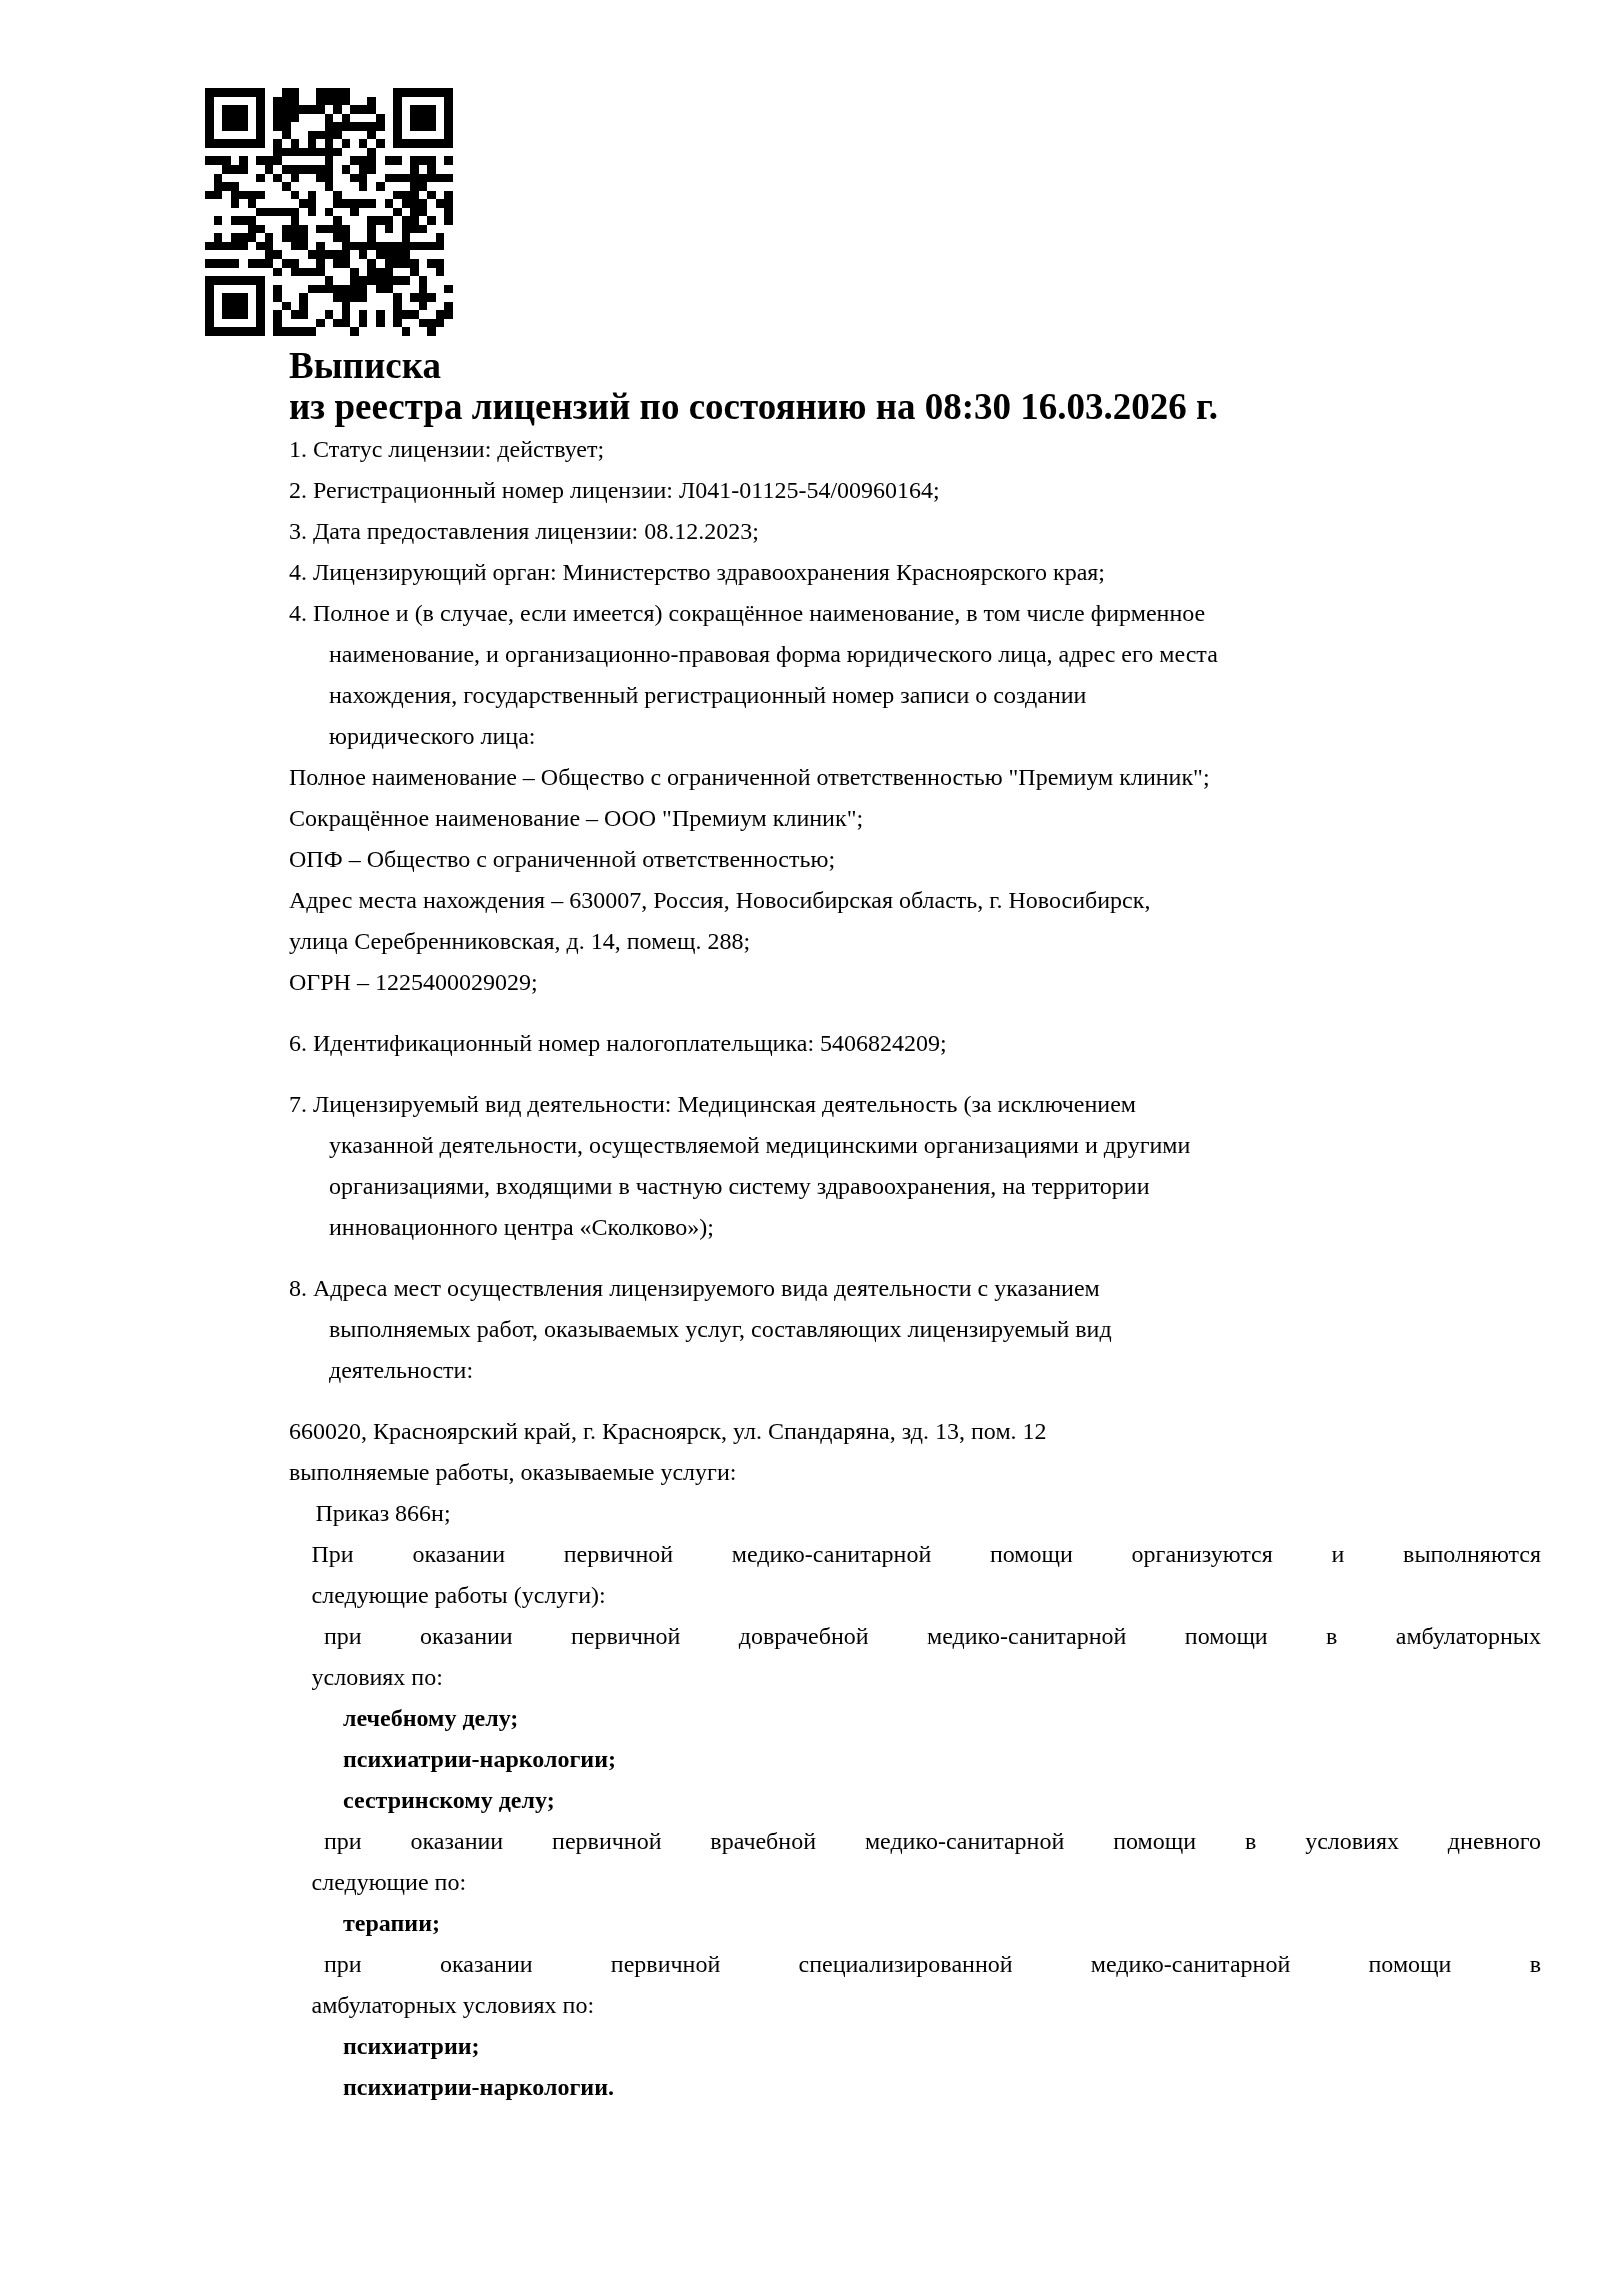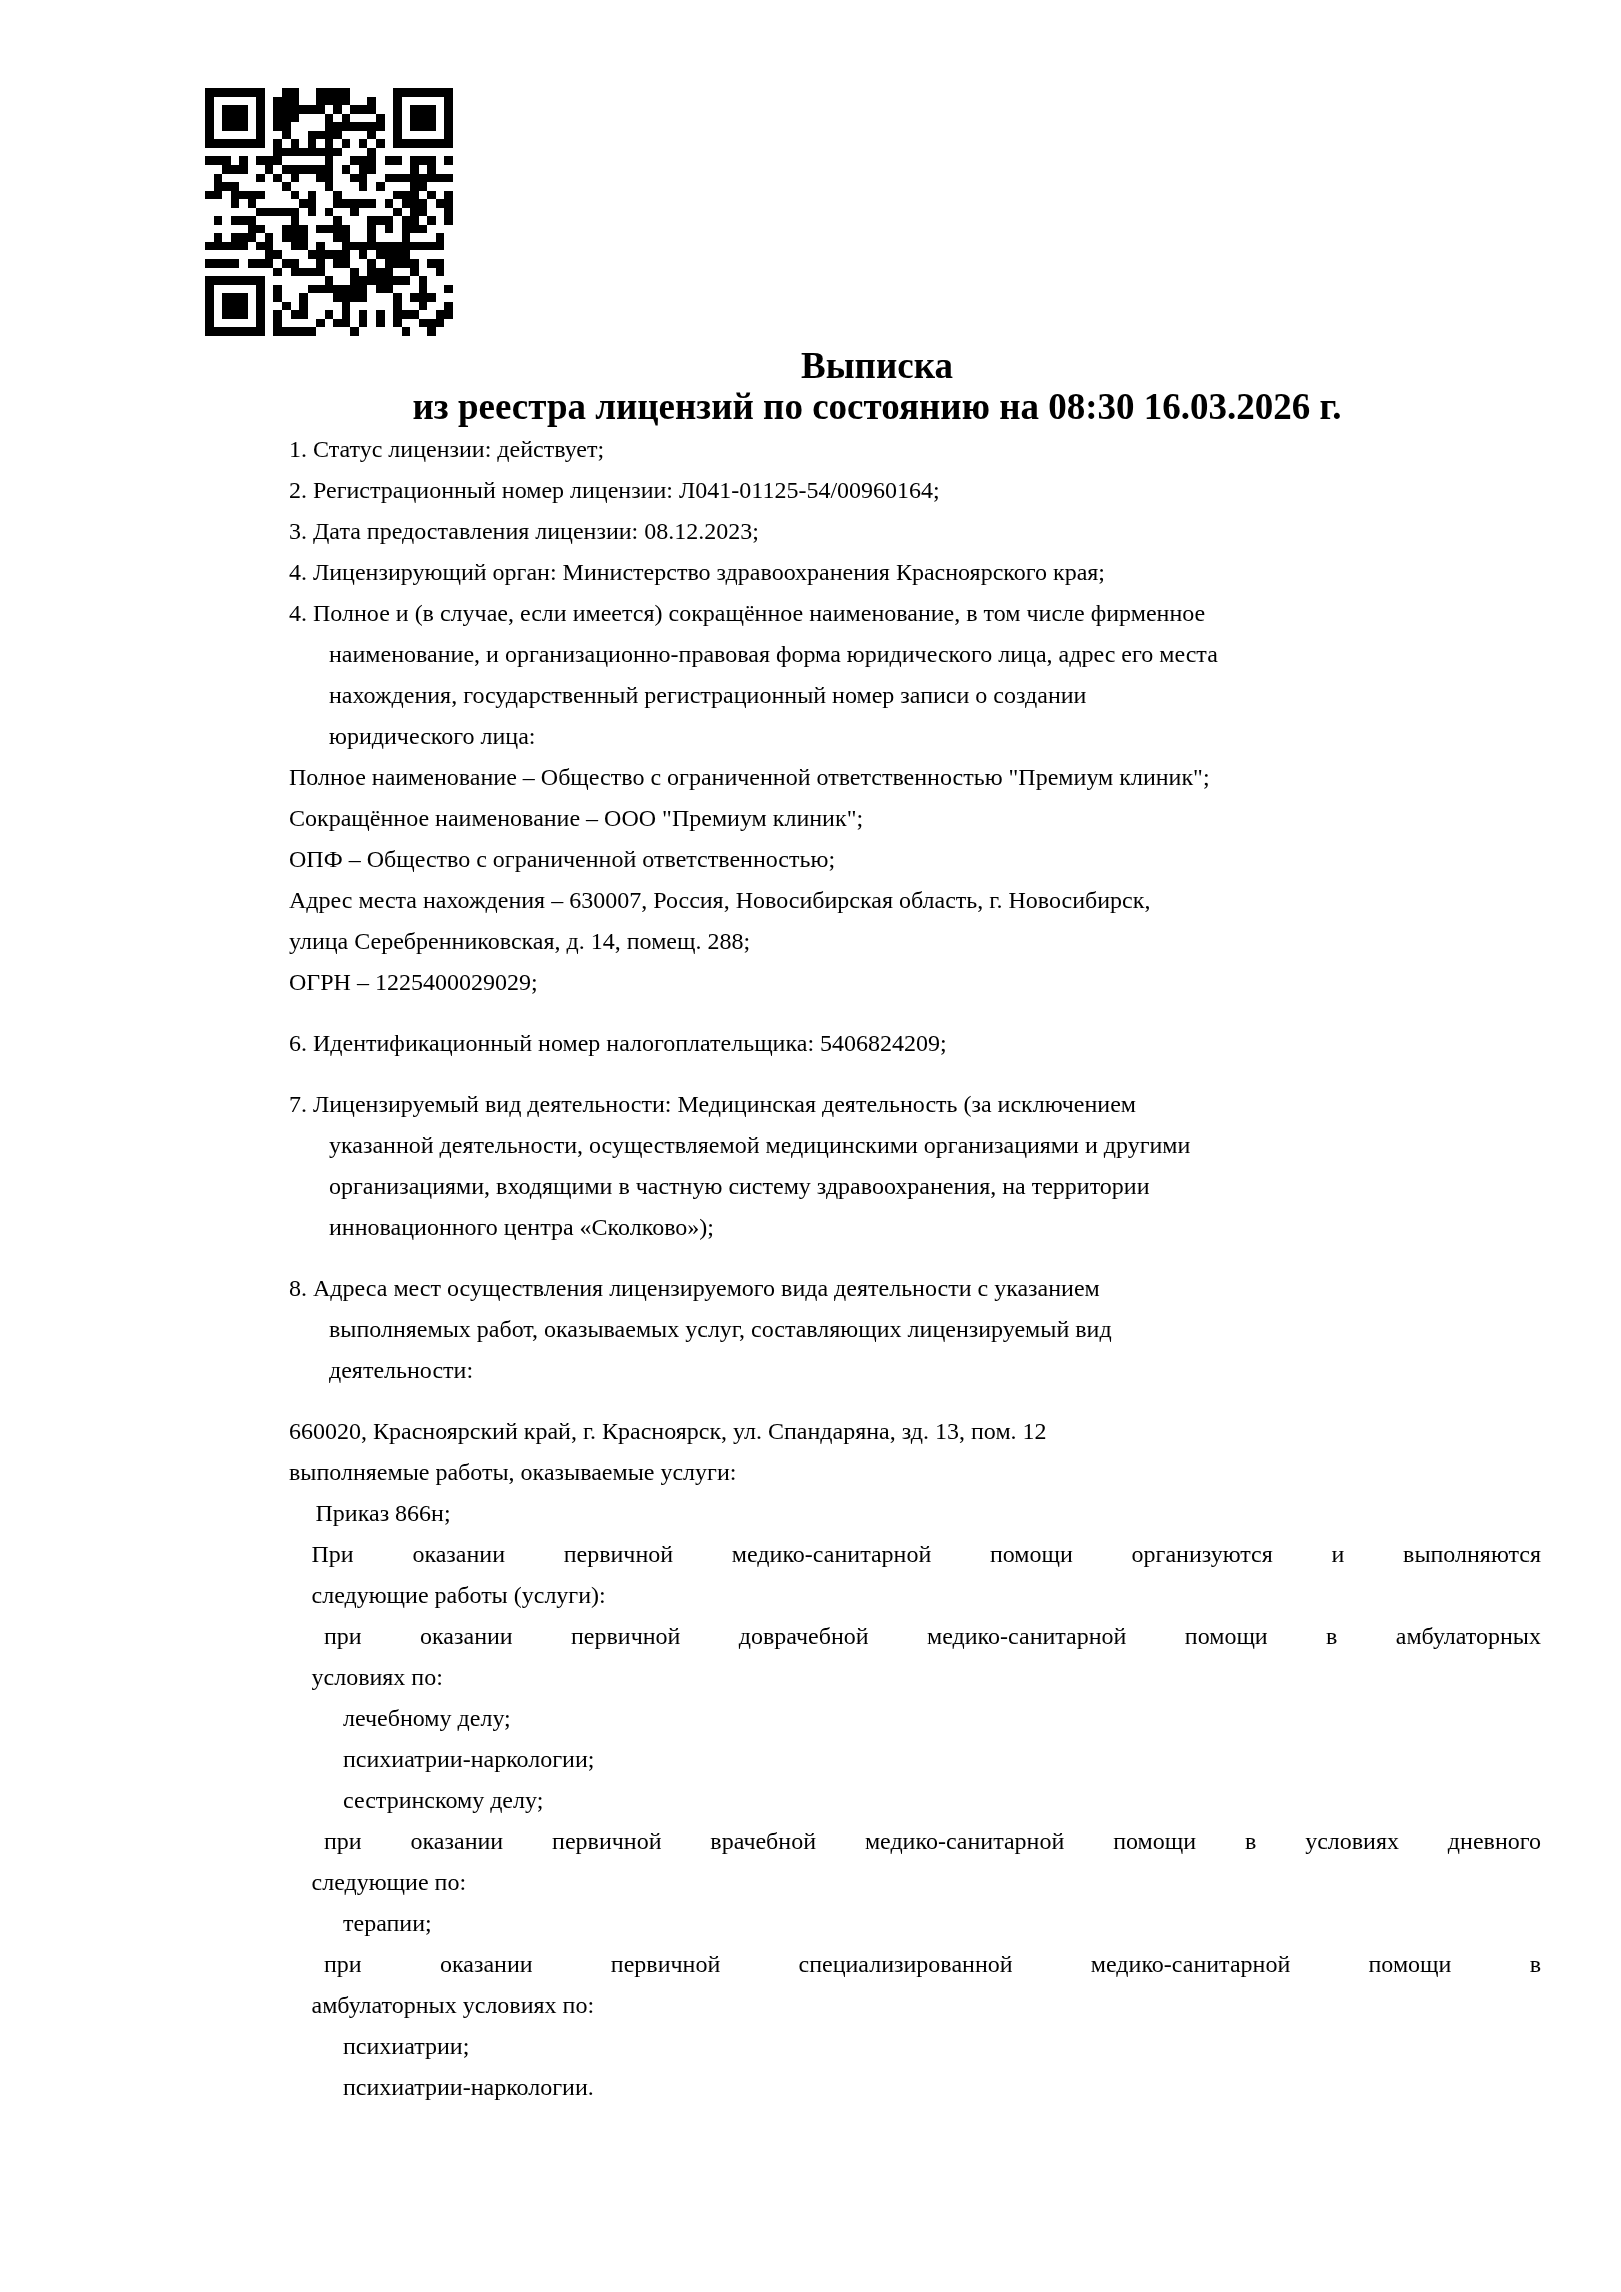--- a/index.html
+++ b/index.html
@@ -8,36 +8,36 @@
     width:1621px;height:2293px;
     background:#ffffff;
     margin:0 auto;
     overflow:hidden;
     font-family:"Liberation Serif","DejaVu Serif",serif;
     color:#000;
   }
   .qr{position:absolute;left:205px;top:88px;width:248px;height:248px;}
   .headings{
     position:absolute;left:289px;top:345px;width:1176px;
-    text-align:center;font-weight:bold;font-size:37px;
+    font-weight:bold;font-size:37px;
   }
   .headings .hline{line-height:41px;white-space:nowrap;}
   .body-text{position:absolute;left:289px;top:429px;width:1252px;}
   .line{
     font-size:24px;height:41px;line-height:41px;
     white-space:nowrap;
   }
   .line.gap{margin-top:20px;}
   
   .ind-l0{padding-left:0;}
   .ind-cont{padding-left:40px;}   
   .ind-prikaz{padding-left:26.5px;} 
   .ind-psub{padding-left:22.5px;}   
   .ind-pitem{padding-left:35px;}  
-  .ind-svc{padding-left:54px;}    
+  .ind-svc{padding-left:54px;font-weight:bold;}    
   
   .just{
     white-space:normal;
     width:1252px;
     text-align:justify;
     text-align-last:justify;
     box-sizing:border-box;
   }
 </style>
 </head>

